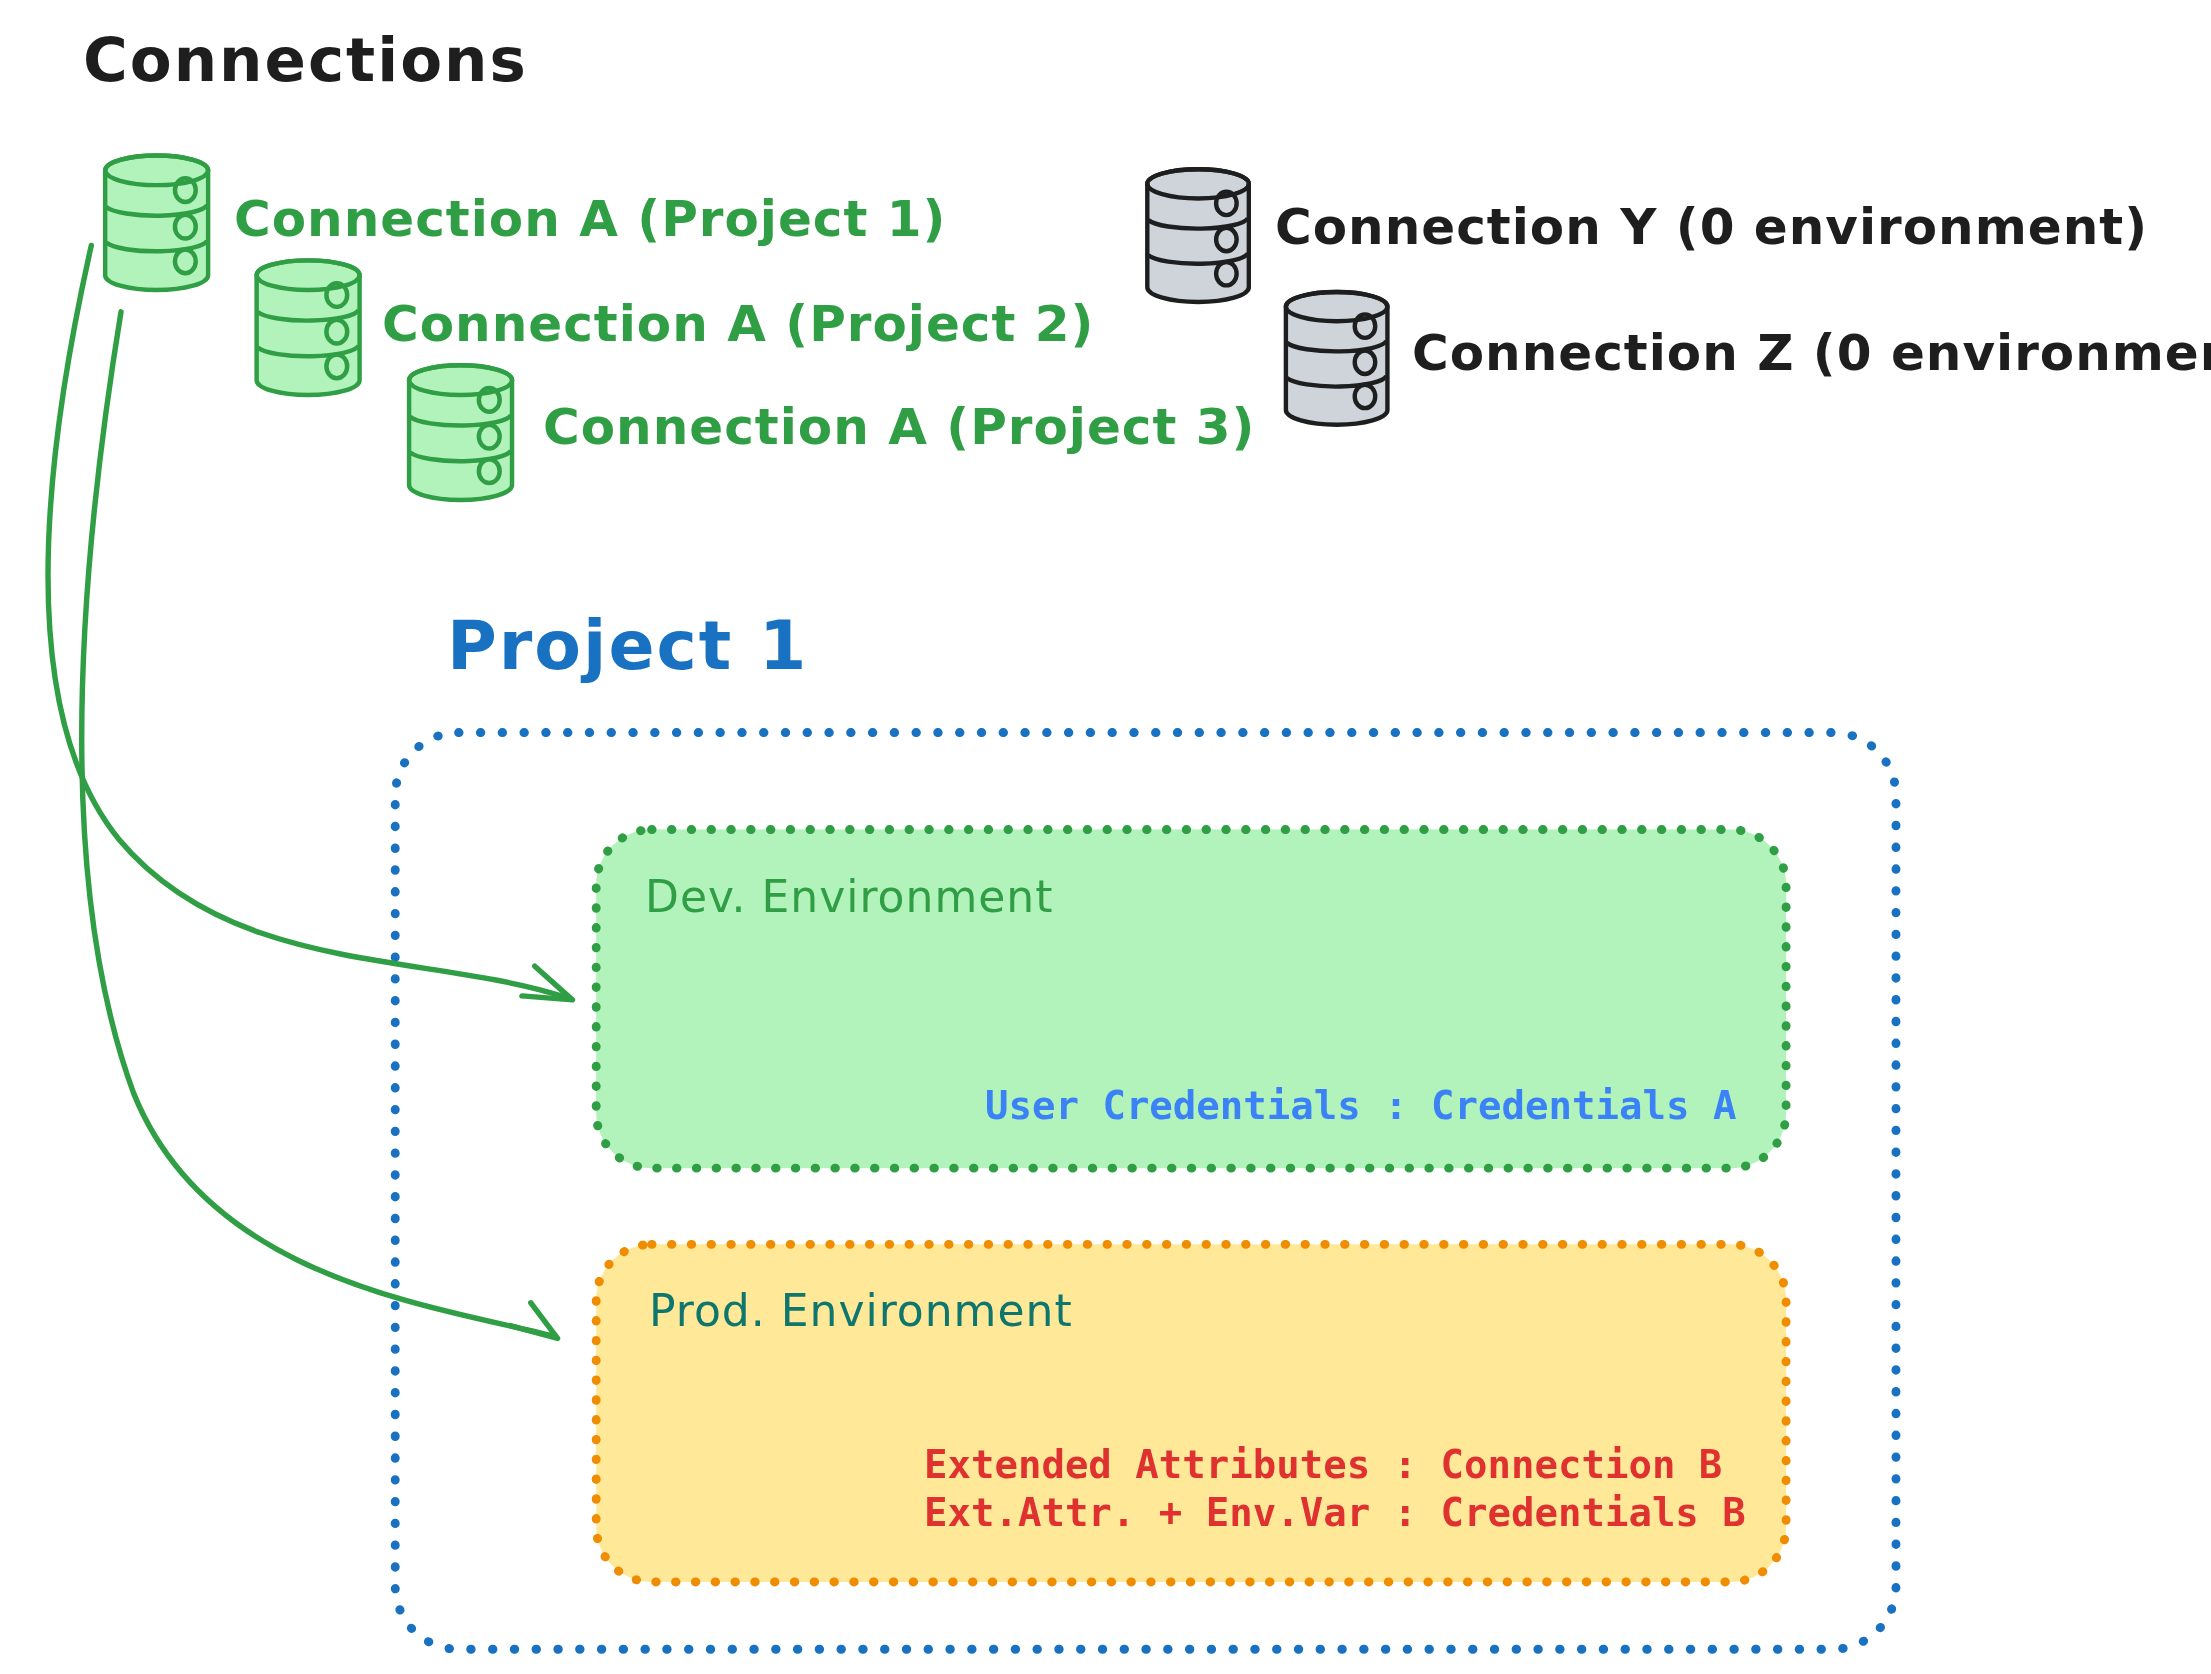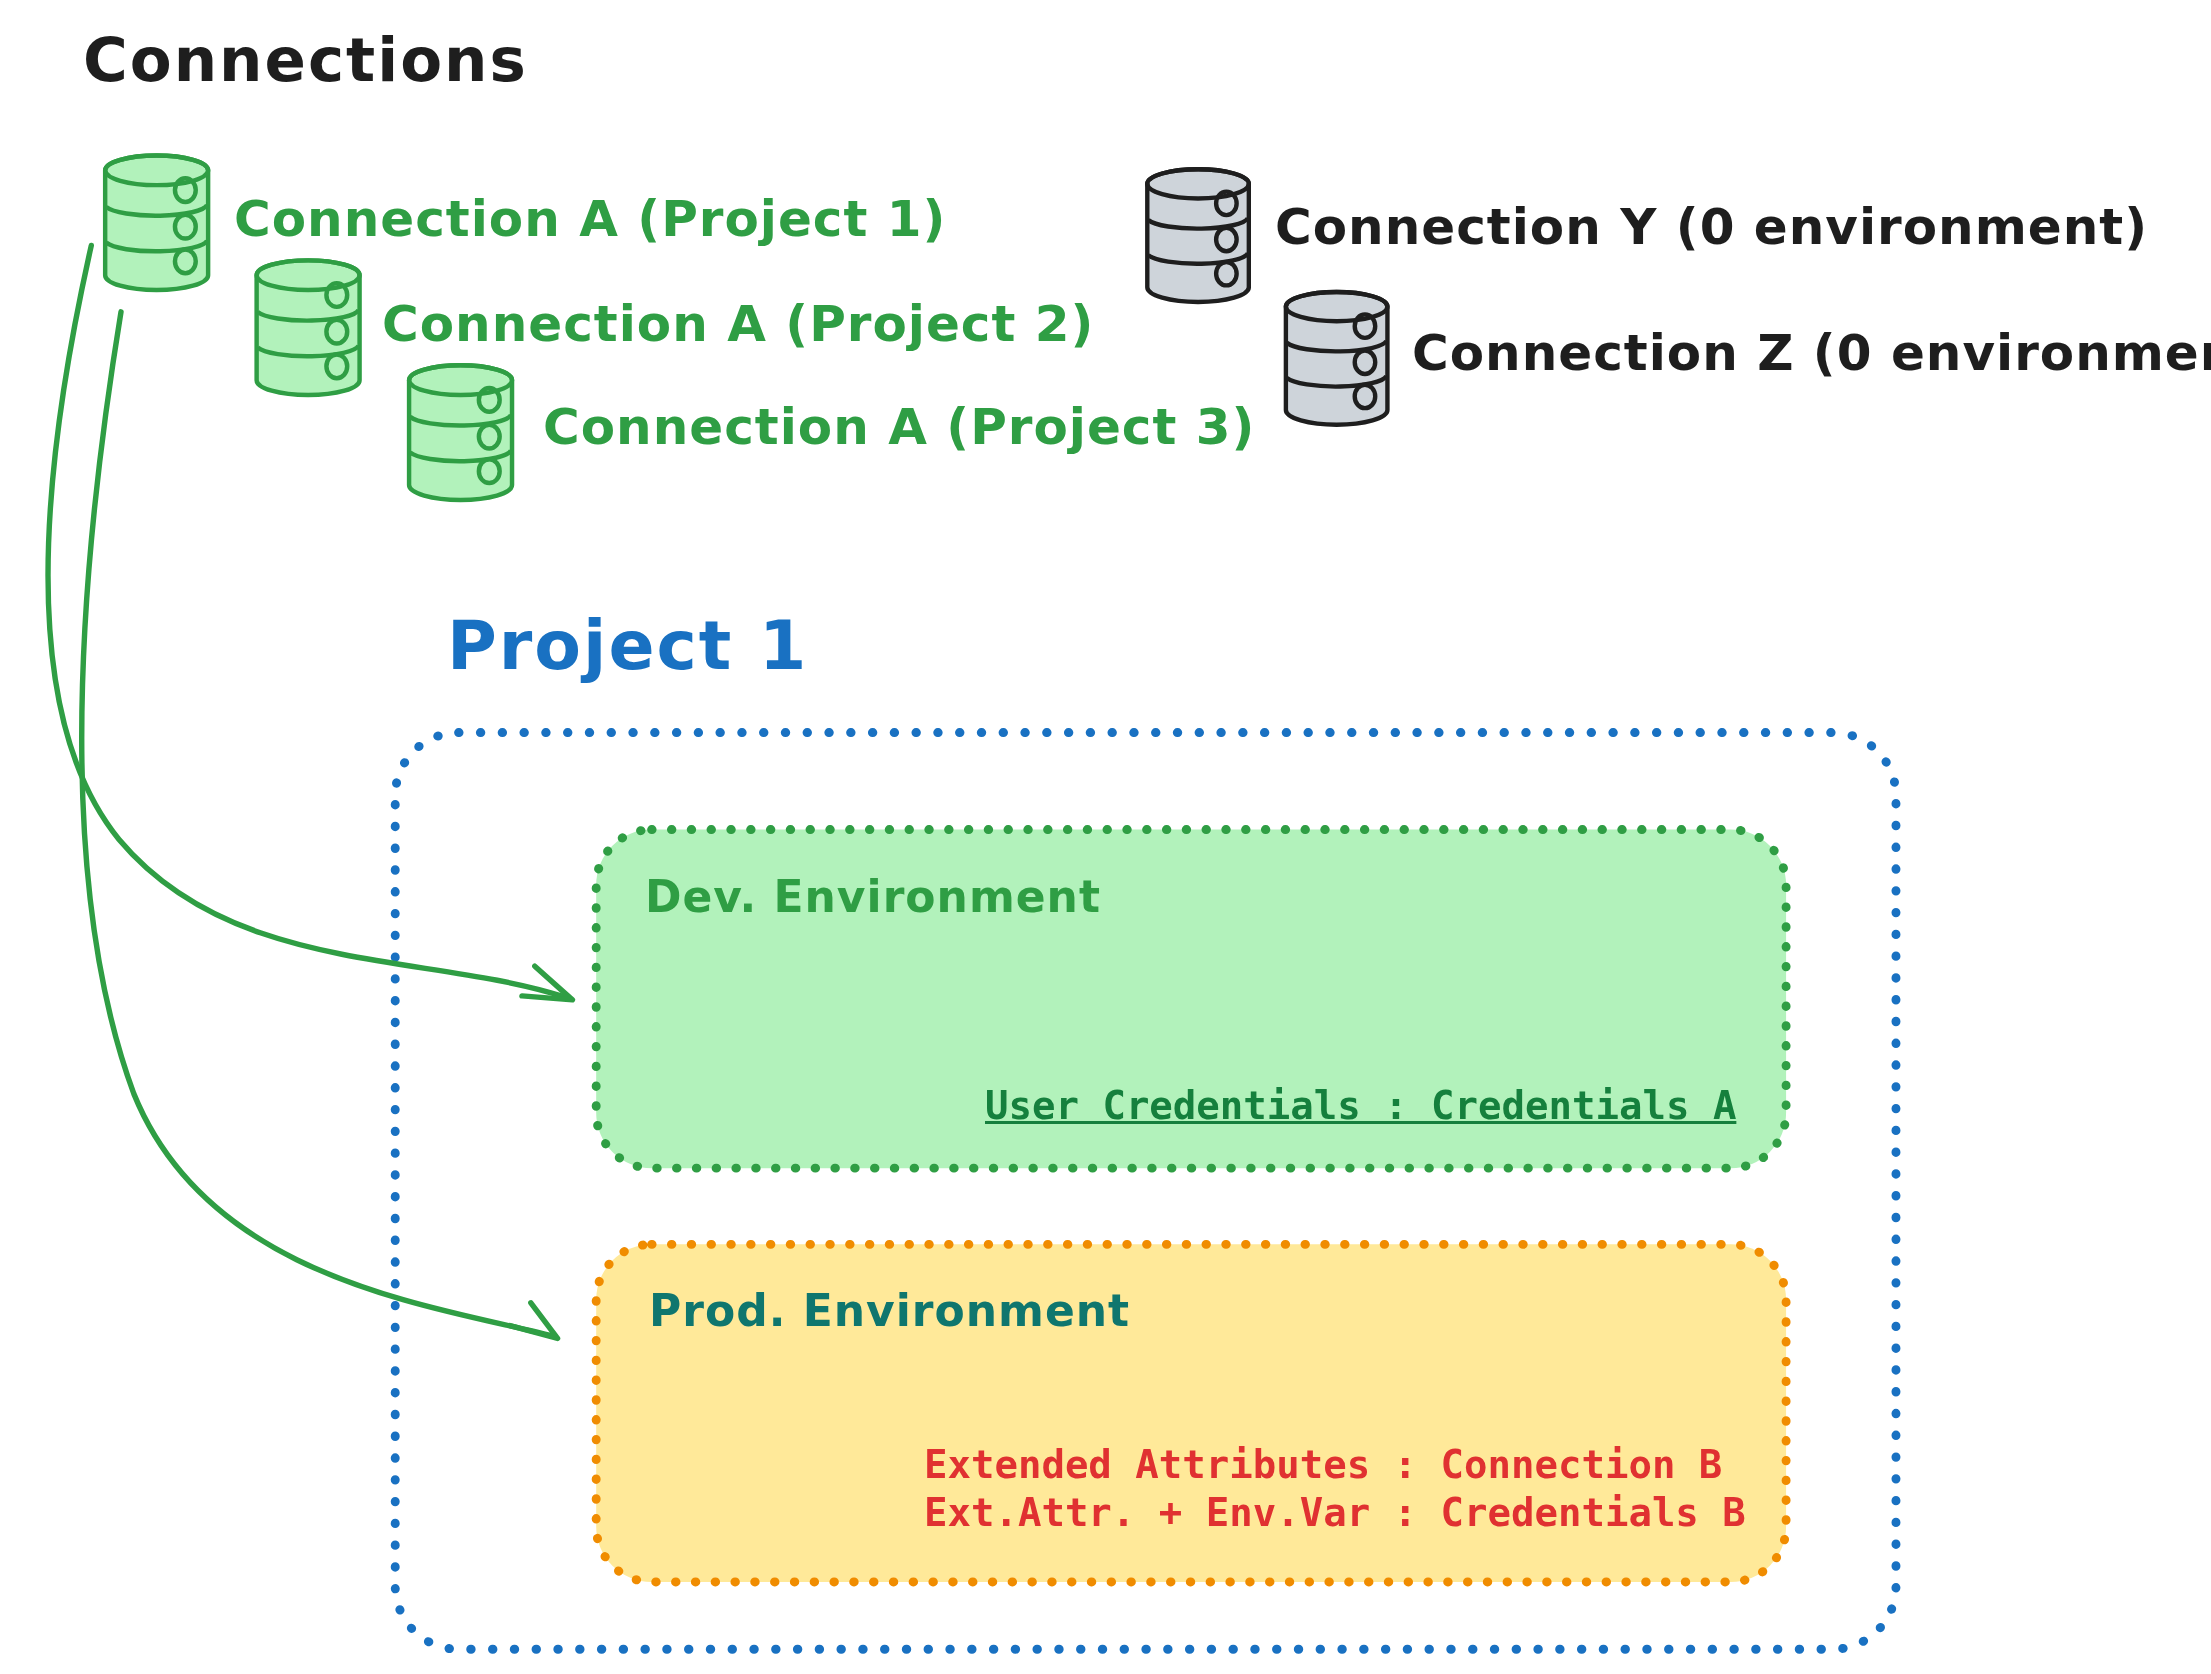--- a/index.html
+++ b/index.html
@@ -29,29 +29,29 @@
   .lbl-a2 { left: 382px; top: 295px; }
   .lbl-a3 { left: 543px; top: 398px; }
   .lbl-y  { left: 1275px; top: 198px; }
   .lbl-z  { left: 1412px; top: 324px; }
 
   .project-title {
     left: 447px; top: 606px;
     font-size: 68px; font-weight: 700; letter-spacing: 2px;
     color: #1971c2;
   }
-  .env-title { font-size: 44px; font-weight: 700; letter-spacing: 1px; }
+  .env-title { font-size: 44px; font-weight: 400; letter-spacing: 1px; }
   .dev-title  { left: 645px; top: 871px;  color: #2f9e44; }
   .prod-title { left: 649px; top: 1285px; color: #0f766e; }
 
   .mono {
     font-family: "DejaVu Sans Mono", "Liberation Mono", monospace;
     font-size: 39px; font-weight: 700;
   }
-  .dev-mapping  { left: 985px; top: 1083px; color: #15803d; text-decoration: underline; }
+  .dev-mapping  { left: 985px; top: 1083px; color: #3b82f6; }
   .prod-mapping { left: 924px; top: 1441px; color: #e03131; line-height: 48px; }
 </style>
 </head>
 <body>
 
 <div id="canvas">
 
   <svg id="shapes" viewBox="0 0 2234 1691">
     <defs>
       <symbol id="db" viewBox="0 0 116 146">

